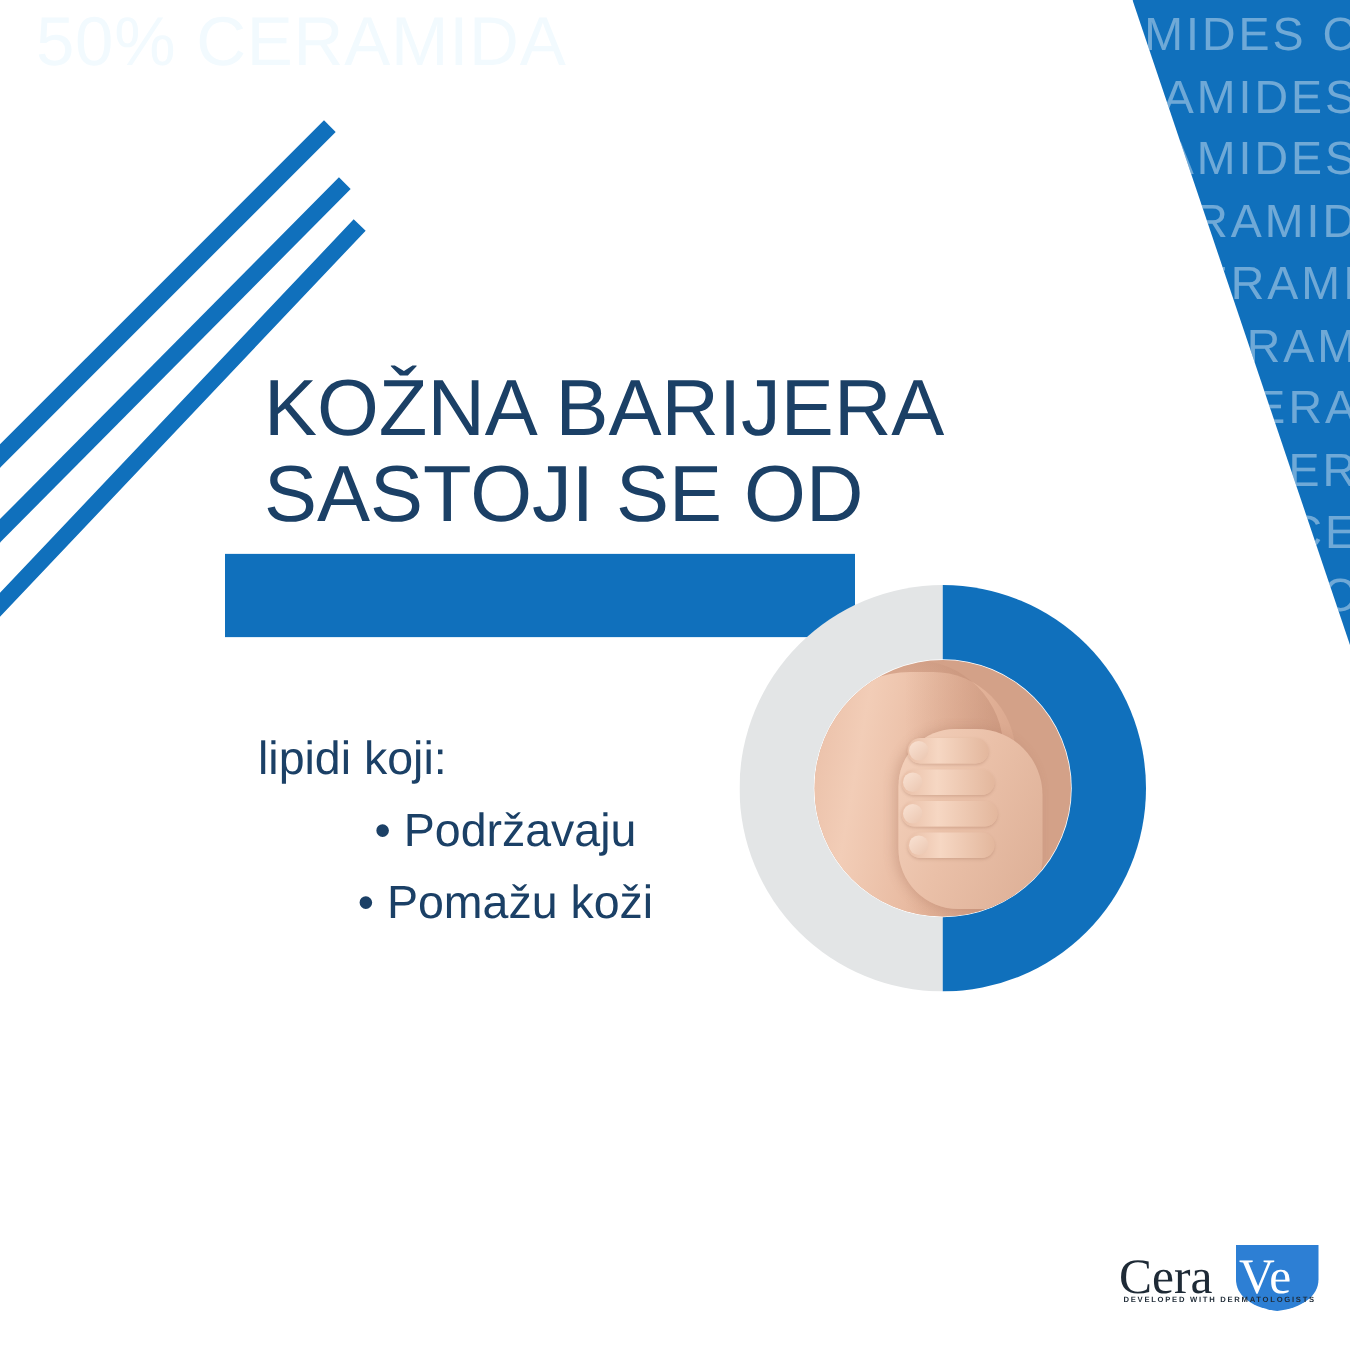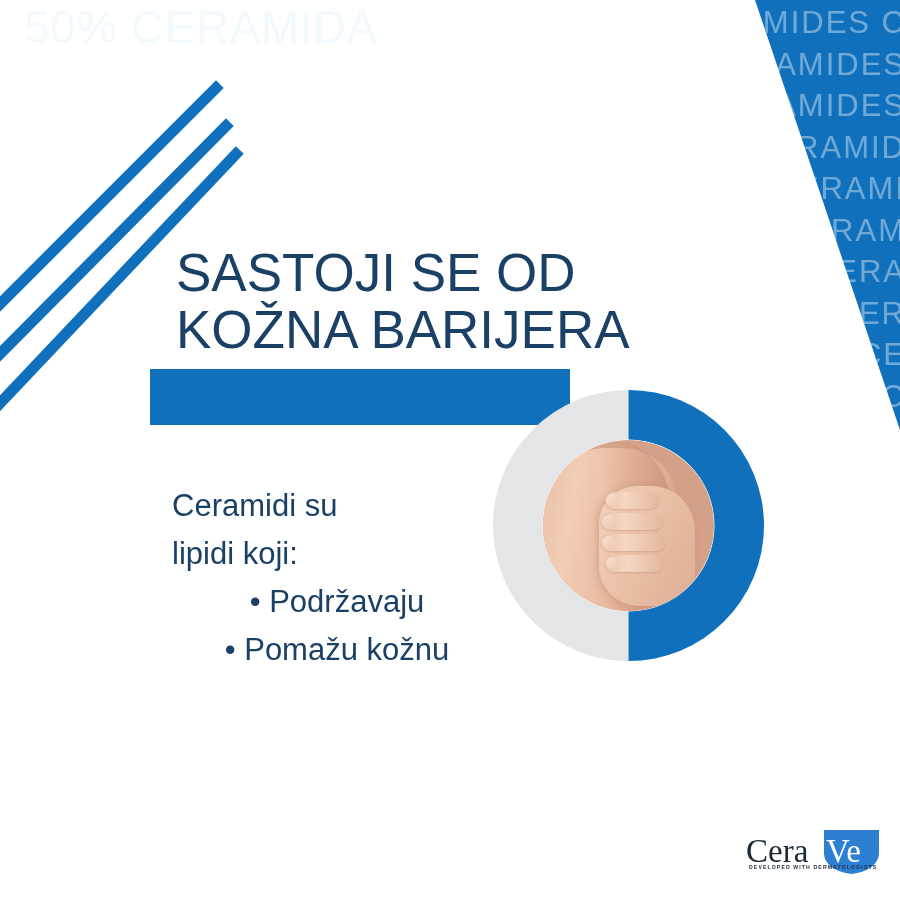--- a/index.html
+++ b/index.html
@@ -202,32 +202,31 @@
       <span class="cline">CERAMI</span>
       <span class="cline">CERAM</span>
       <span class="cline">CERA</span>
       <span class="cline">CER</span>
       <span class="cline">CE</span>
       <span class="cline">C</span>
     </div>
   </div>
 
   <div class="headline">
+    <span class="hl">KOŽNA BARIJERA</span>
     <span class="hl">SASTOJI SE OD</span>
-    <span class="hl">KOŽNA BARIJERA</span>
   </div>
 
   <div class="banner"></div>
   <div class="banner-text">50% CERAMIDA</div>
 
   <div class="body-copy">
-    <span class="bl">Ceramidi su</span>
     <span class="bl">lipidi koji:</span>
     <span class="bl bullet">• Podržavaju</span>
-    <span class="bl bullet">• Pomažu kožnu</span>
+    <span class="bl bullet">• Pomažu koži</span>
   </div>
 
   <div class="donut">
     <svg class="donut-svg" width="271" height="271" viewBox="0 0 271 271">
       <path d="M135.5 0 A135.5 135.5 0 0 0 135.5 271 Z" fill="#E3E5E6"></path>
       <path d="M135.5 0 A135.5 135.5 0 0 1 135.5 271 Z" fill="#1070BC"></path>
       <circle cx="135.5" cy="135.5" r="86" fill="#FFFFFF"></circle>
     </svg>
     <div class="photo">
       <div class="photo-inner">

